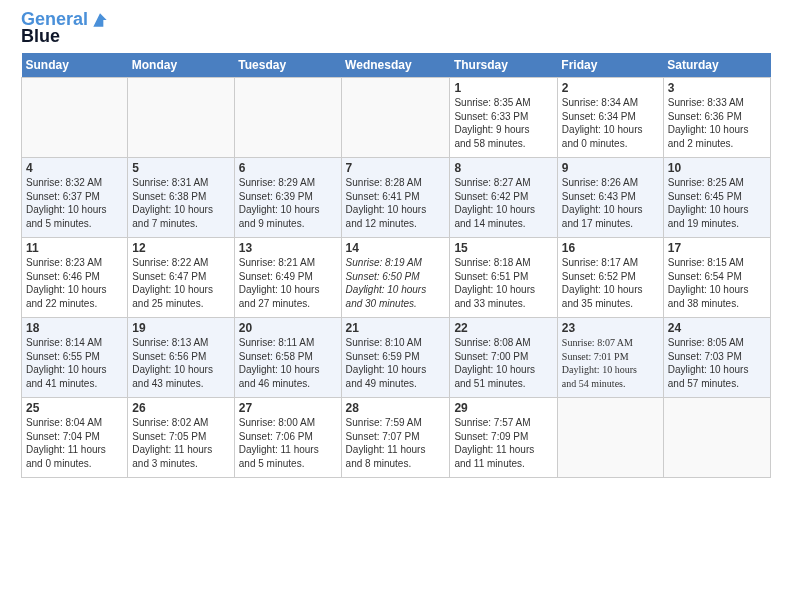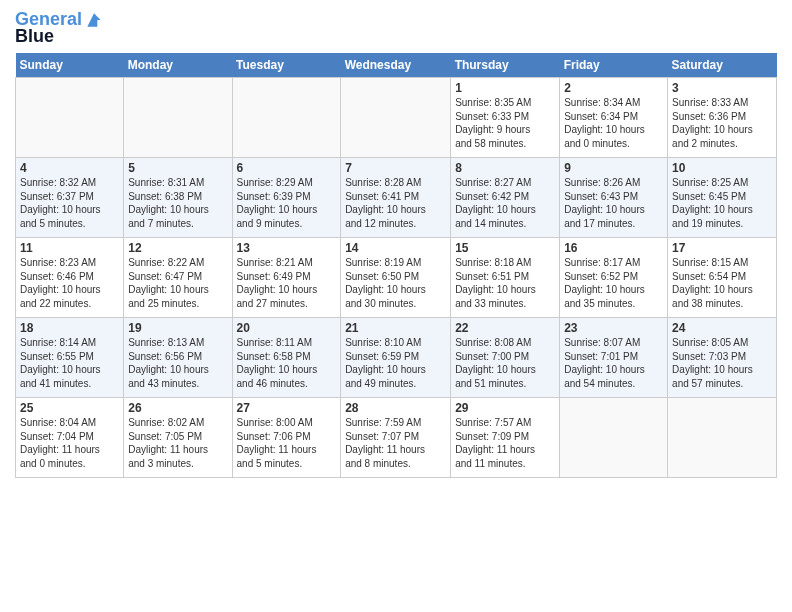--- a/index.html
+++ b/index.html
@@ -6,21 +6,21 @@
     body {
       font-family: Arial, sans-serif;
       background: #fff;
       width: 792px;
       height: 612px;
       overflow: hidden;
     }
     .page {
       width: 792px;
       height: 612px;
-      padding: 10px 15px;
+      padding: 10px 21px;
     }
     .header {
       display: flex;
       justify-content: space-between;
       align-items: flex-start;
       margin-bottom: 6px;
     }
     .logo {
       display: flex;
       align-items: center;
@@ -225,21 +225,21 @@
           </td>
           <td>
             <span class="day-num">13</span>
             <div class="day-detail" style="white-space: pre-line;">Sunrise: 8:21 AM
 Sunset: 6:49 PM
 Daylight: 10 hours
 and 27 minutes.</div>
           </td>
           <td>
             <span class="day-num">14</span>
-            <div class="day-detail" style="white-space: pre-line;">Sunrise: 8:19 AM
+            <div class="day-detail" style="white-space: pre-line; font-style: italic;">Sunrise: 8:19 AM
 Sunset: 6:50 PM
 Daylight: 10 hours
 and 30 minutes.</div>
           </td>
           <td>
             <span class="day-num">15</span>
             <div class="day-detail" style="white-space: pre-line;">Sunrise: 8:18 AM
 Sunset: 6:51 PM
 Daylight: 10 hours
 and 33 minutes.</div>
@@ -290,21 +290,21 @@
           </td>
           <td>
             <span class="day-num">22</span>
             <div class="day-detail" style="white-space: pre-line;">Sunrise: 8:08 AM
 Sunset: 7:00 PM
 Daylight: 10 hours
 and 51 minutes.</div>
           </td>
           <td>
             <span class="day-num">23</span>
-            <div class="day-detail" style="white-space: pre-line;">Sunrise: 8:07 AM
+            <div class="day-detail" style="white-space: pre-line; font-family: Liberation Serif, serif;">Sunrise: 8:07 AM
 Sunset: 7:01 PM
 Daylight: 10 hours
 and 54 minutes.</div>
           </td>
           <td>
             <span class="day-num">24</span>
             <div class="day-detail" style="white-space: pre-line;">Sunrise: 8:05 AM
 Sunset: 7:03 PM
 Daylight: 10 hours
 and 57 minutes.</div>

